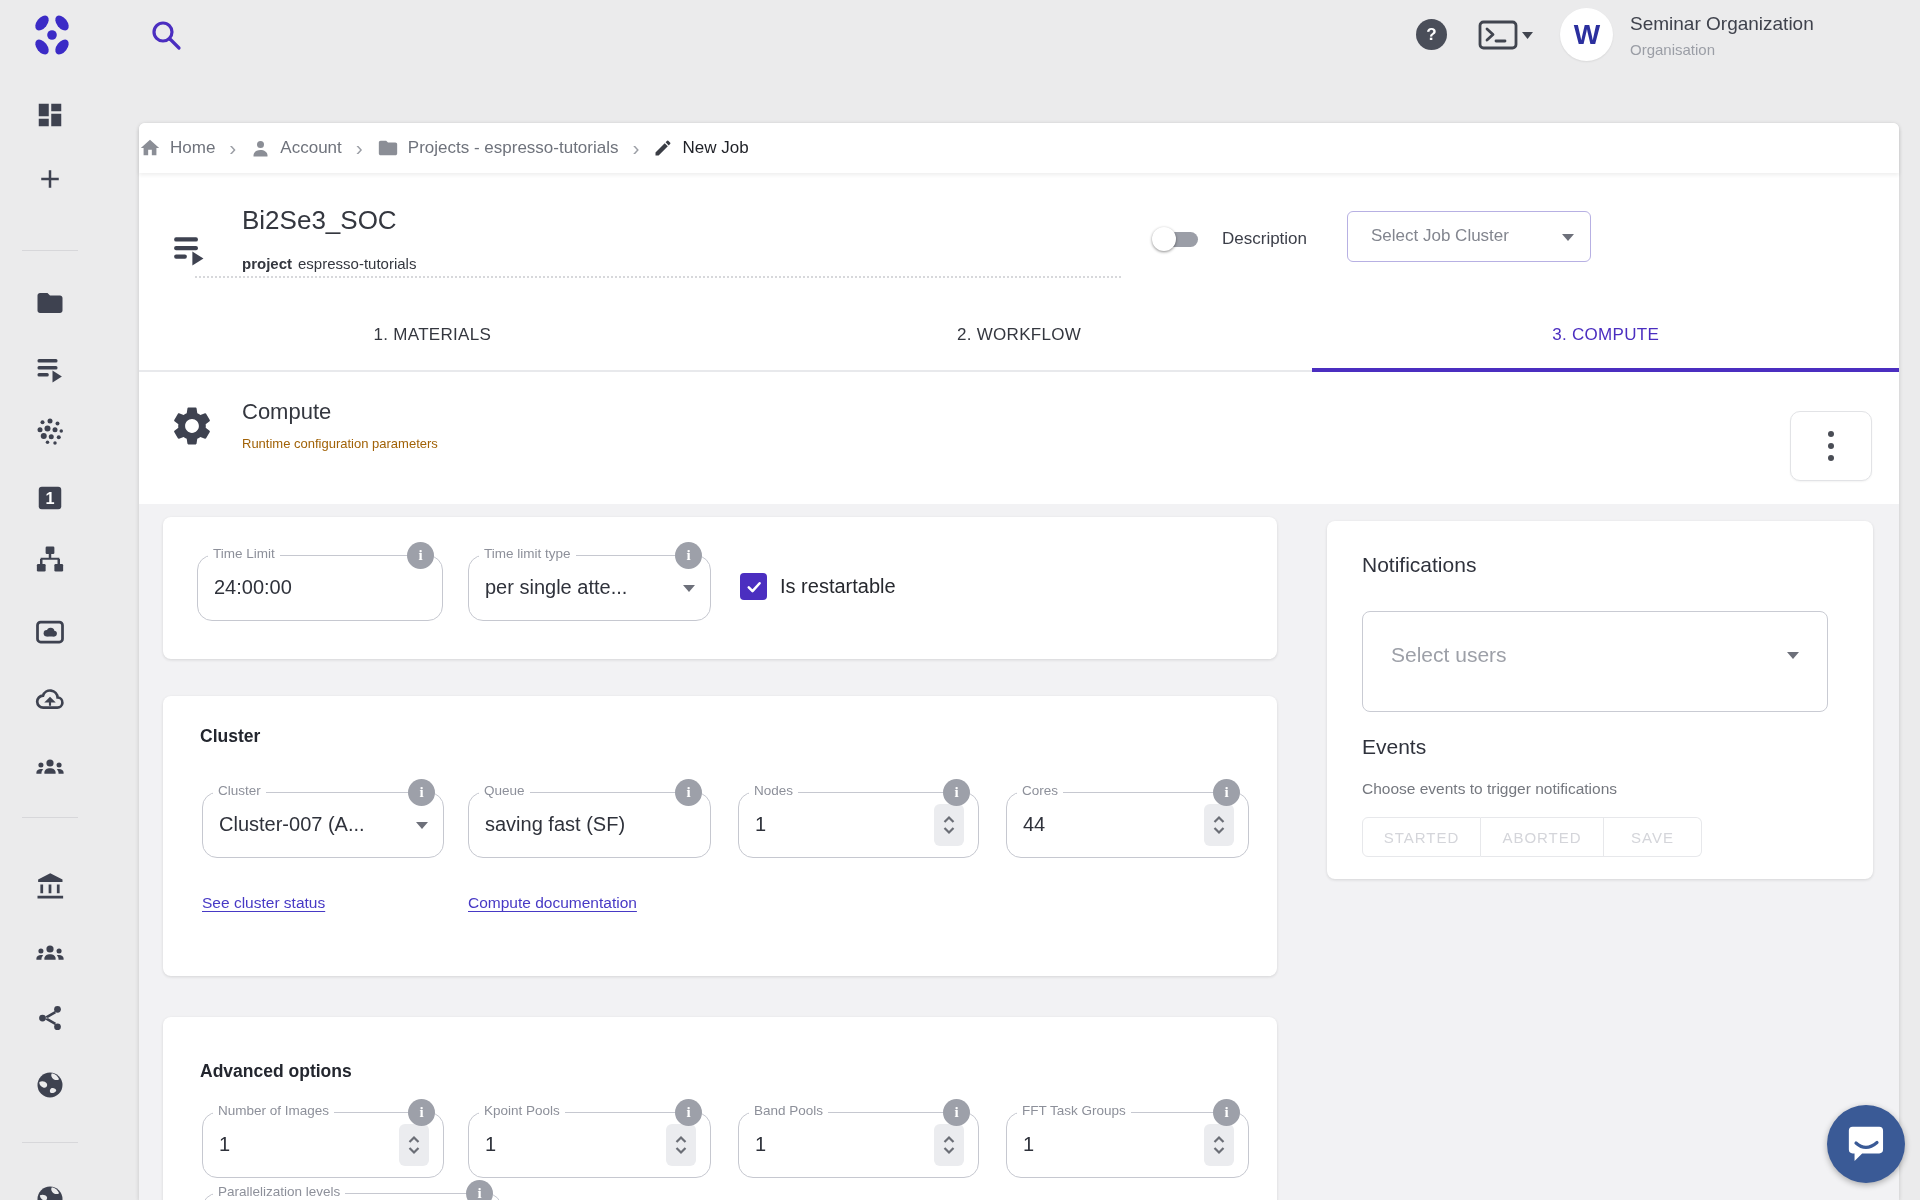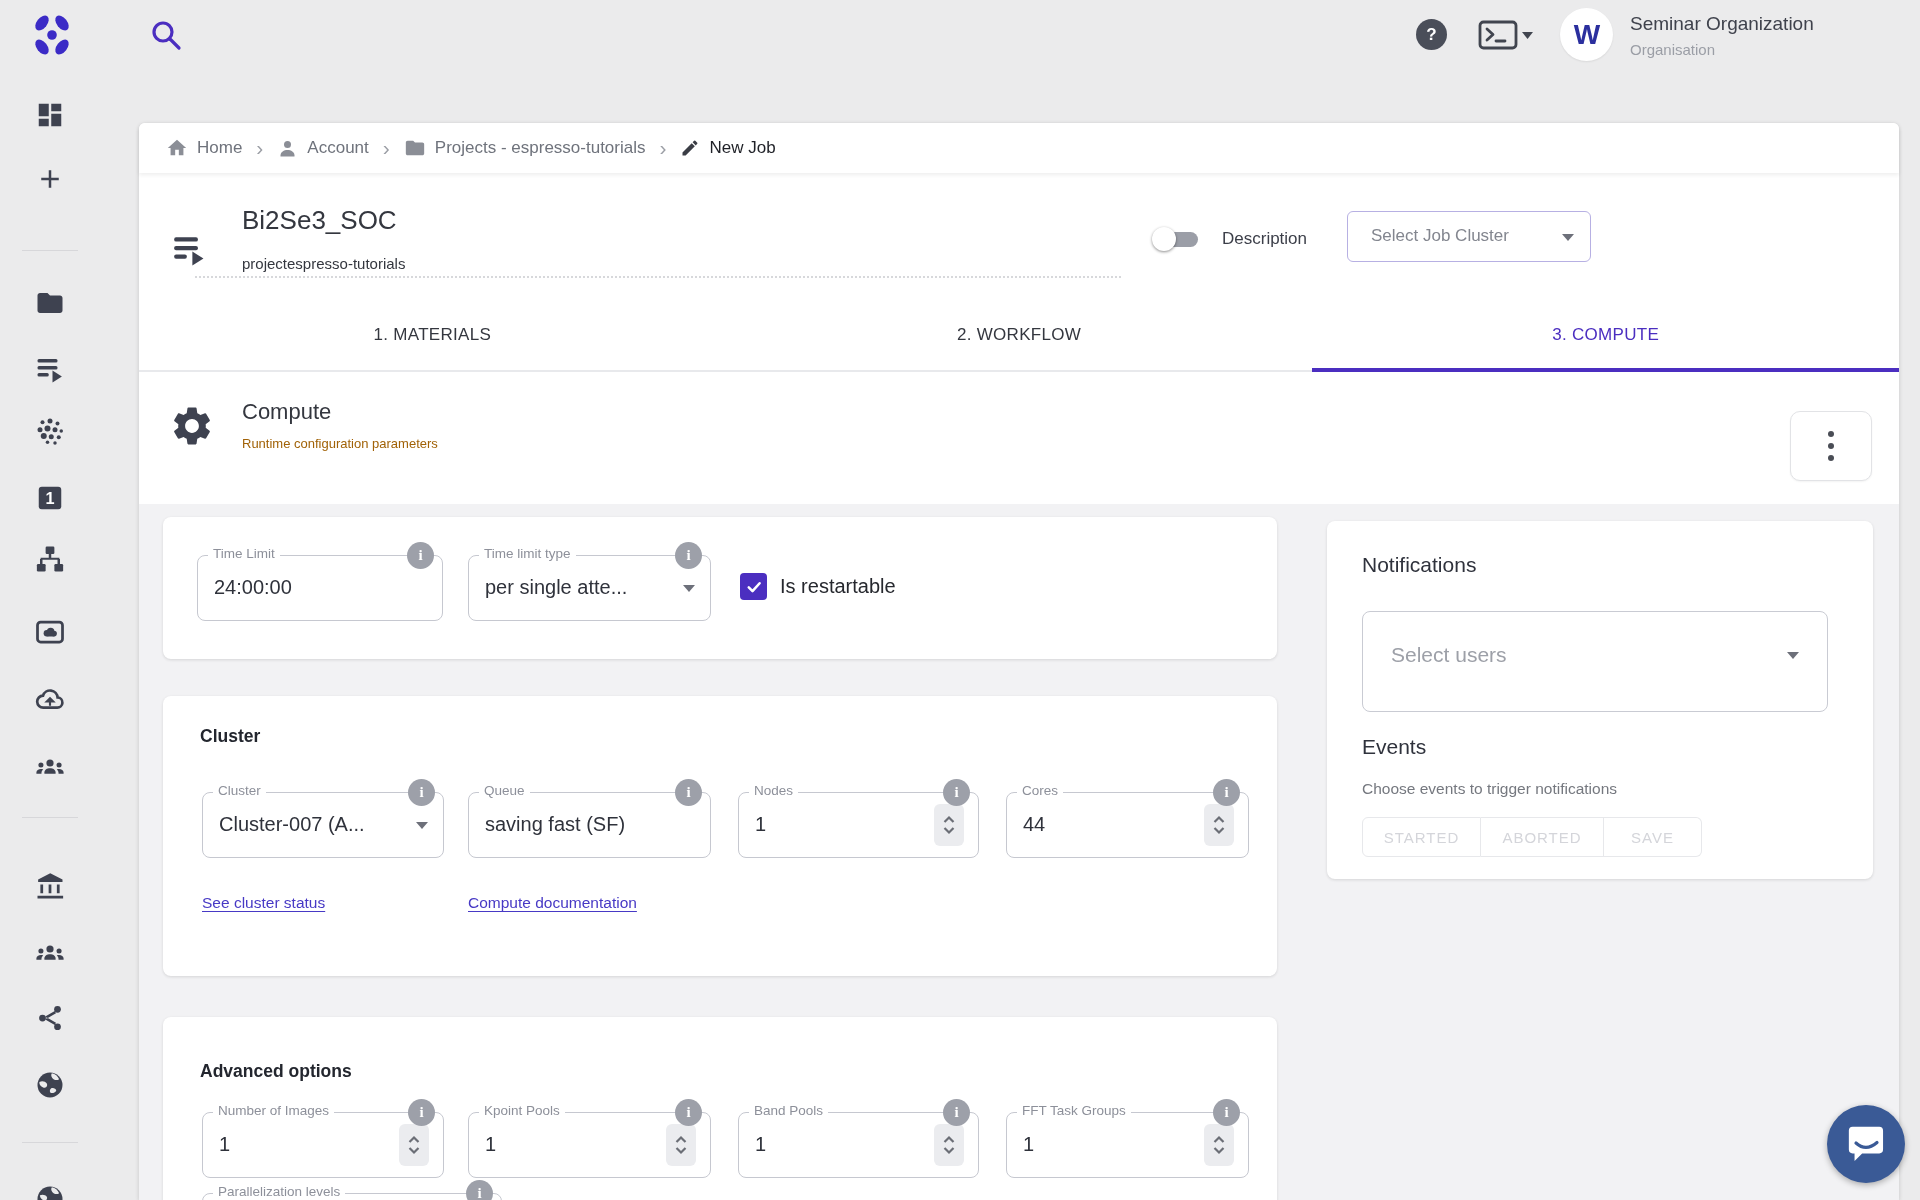--- a/index.html
+++ b/index.html
@@ -32,34 +32,34 @@
   
   .sidebar{position:absolute;left:0;top:90px;width:100px;height:1110px}
   .snav{position:absolute;left:50%;transform:translateX(-50%);width:34px;height:34px;display:flex;align-items:center;justify-content:center;cursor:pointer}
   .sdiv{position:absolute;left:22px;width:56px;border-top:1px solid #d7d7da}
   .snav svg{display:block}
 
   
   .main-card{position:absolute;left:139px;top:123px;width:1760px;height:1077px;background:#fff;border-radius:6px 6px 0 0;box-shadow:0 1px 4px rgba(0,0,0,.16)}
 
   
-  .bc-bar{position:absolute;left:0;top:0;width:100%;height:50px;display:flex;align-items:center;padding-left:27px;background:#fff;border-radius:6px 6px 0 0;box-shadow:0 2px 4px rgba(0,0,0,.07);z-index:3}
+  .bc-bar{position:absolute;left:0;top:0;width:100%;height:50px;display:flex;align-items:center;background:#fff;border-radius:6px 6px 0 0;box-shadow:0 2px 4px rgba(0,0,0,.07);z-index:3}
   .bc-item{display:flex;align-items:center;gap:9px;cursor:pointer}
   .bc-item .bc-label{font-size:17px;color:#6f737c;white-space:nowrap}
   .bc-item.current .bc-label{color:#1f2127;font-weight:500}
   .bc-sep{padding:0 14px;color:#9b9ea5;font-size:21px}
   .bc-sep::after{content:"\203A"}
 
   
   .hdr{position:absolute;left:0;top:50px;width:100%;height:127px}
   .hdr-icon{position:absolute;left:32px;top:58px}
   .job-title{position:absolute;left:103px;top:32px;font-size:26px;color:#34373f}
   .title-dots{position:absolute;left:56px;top:103px;width:926px;border-bottom:2px dotted #d7d8db}
   .proj-line{position:absolute;left:103px;top:82px;font-size:15px;color:#34373f}
-  .proj-line .plabel{font-weight:400;}
+  .proj-line .plabel{font-weight:700;margin-right:6px}
   .toggle{position:absolute;left:1013px;top:56px;width:48px;height:20px;cursor:pointer}
   .toggle .track{position:absolute;left:5px;top:3px;width:41px;height:15px;border-radius:8px;background:#9b9ea7}
   .toggle .thumb{position:absolute;left:0;top:-2px;width:24px;height:24px;border-radius:50%;background:#fff;box-shadow:0 1px 3px rgba(0,0,0,.45)}
   .desc-label{position:absolute;left:1083px;top:56px;font-size:17px;color:#3c3f49}
   .actions-select{position:absolute;left:1208px;top:38px;width:244px;height:51px;border:1.5px solid #b7b0e3;border-radius:6px;background:#fff;cursor:pointer}
   .actions-select .ph{position:absolute;left:23px;top:0;line-height:48px;font-size:17px;color:#83868f}
   .dcaret{width:0;height:0;border-left:6px solid transparent;border-right:6px solid transparent;border-top:7px solid #6d707a}
   .actions-select .dcaret{position:absolute;right:16px;top:22px}
   .savebtn{position:absolute;left:1476px;top:38px;height:51px;display:flex;background:var(--accent);border-radius:5px;box-shadow:0 1px 3px rgba(0,0,0,.25);cursor:pointer}
   .save-main{display:flex;align-items:center;gap:11px;padding:0 20px 0 19px;color:#fff;font-size:16px;font-weight:700;letter-spacing:.6px;white-space:nowrap}
@@ -80,21 +80,21 @@
   .sect-sub{position:absolute;left:103px;top:64px;font-size:13px;color:#a16207}
   .kebab{position:absolute;left:1651px;top:39px;width:82px;height:70px;background:#fff;border:1.5px solid #e2e3e6;border-radius:10px;box-shadow:0 1px 2px rgba(0,0,0,.05);display:flex;align-items:center;justify-content:center;cursor:pointer}
   .kebab .dots{display:flex;flex-direction:column;gap:6px}
   .kebab .dots i{width:6px;height:6px;border-radius:50%;background:#4a4d56;display:block}
 
   
   .content{position:absolute;left:0;top:381px;width:100%;height:696px;background:var(--content-bg);overflow:hidden}
   .card{position:absolute;background:#fff;border-radius:8px;box-shadow:0 1px 3px rgba(32,33,36,.14)}
   .card-h{position:absolute;font-size:17.5px;font-weight:700;color:#23262e}
 
-  .field{position:absolute;height:66px;border:1.5px solid #c6c8d0;border-radius:8px;background:#fff}
+  .field{position:absolute;height:66px;border:1.5px solid #c6c8d0;border-radius:15px;background:#fff}
   .field .lbl{position:absolute;top:-10px;left:10px;background:#fff;padding:0 5px;font-size:13.5px;color:#8d909a;white-space:nowrap;max-width:calc(100% - 48px);overflow:hidden}
   .field .val{position:absolute;left:16px;top:0;line-height:62px;font-size:20px;color:#2f323b;white-space:nowrap;overflow:hidden;max-width:calc(100% - 44px)}
   .field .fcaret{position:absolute;right:15px;top:50%;margin-top:-3px}
   .field .spin{position:absolute;right:14px;top:50%;transform:translateY(-50%);width:30px;height:42px;background:#ebecef;border-radius:6px;display:flex;align-items:center;justify-content:center;cursor:pointer}
   .info{position:absolute;top:-14px;right:8px;width:27px;height:27px;border-radius:50%;background:#9da0a9;color:#fff;font-size:15px;font-weight:700;font-family:"Liberation Serif",serif;display:flex;align-items:center;justify-content:center;cursor:pointer}
   .info::after{content:"i"}
 
   .checkrow{position:absolute;display:flex;align-items:center;gap:13px;cursor:pointer}
   .checkbox{width:27px;height:27px;border-radius:4px;background:var(--accent);display:flex;align-items:center;justify-content:center}
   .checkrow .clabel{font-size:20px;color:#26282e}

